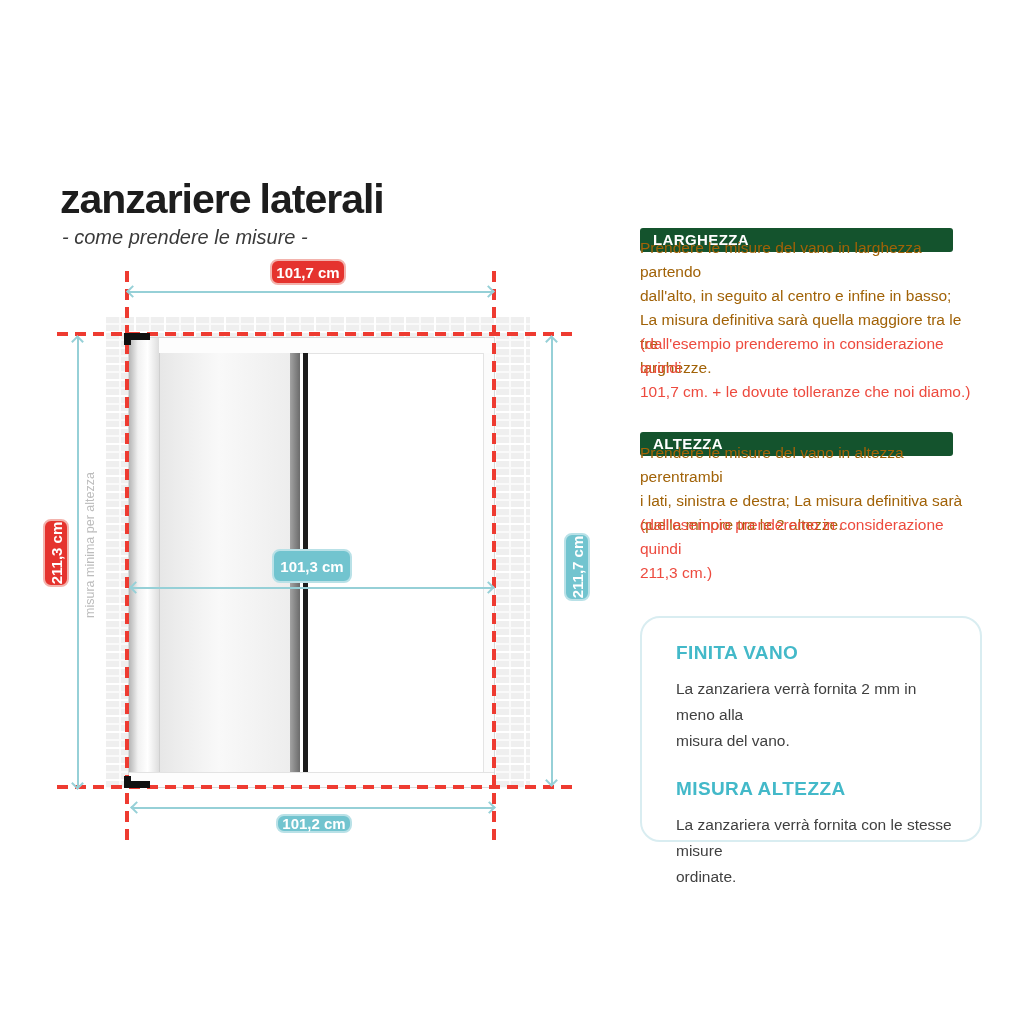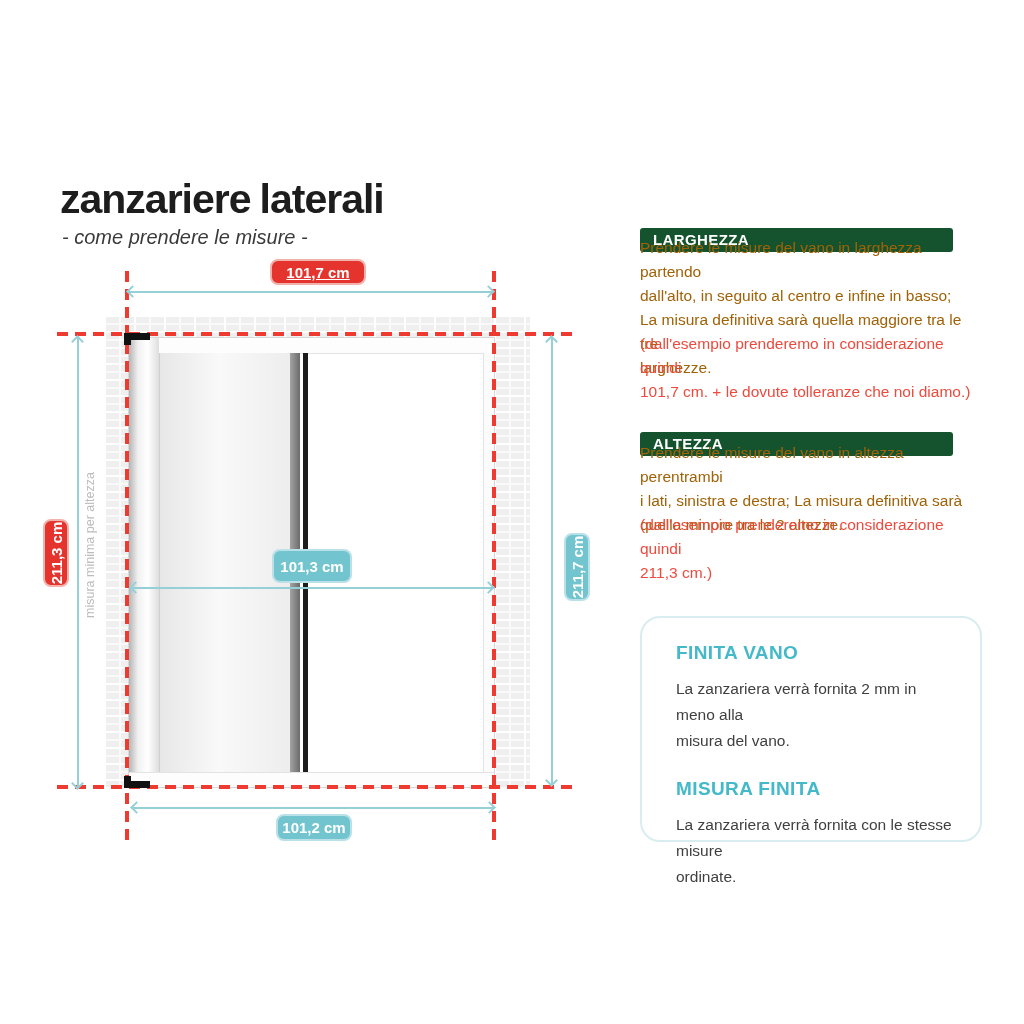--- a/index.html
+++ b/index.html
@@ -108,23 +108,23 @@
     </div>
   <div class="mline v" style="left:77px;top:338px;height:449px;">
       <span class="chev a"></span>
       <span class="chev b"></span>
     </div>
   <div class="mline v" style="left:551px;top:338px;height:446px;">
       <span class="chev a"></span>
       <span class="chev b"></span>
     </div>
 
-  <div class="badge red" style="left:270px;top:259px;width:96px;height:26px;text-decoration:underline;">101,7 cm</div>
+  <div class="badge red" style="left:270px;top:259px;width:76px;height:26px;">101,7 cm</div>
   <div class="badge teal" style="left:272px;top:549px;width:80px;height:34px;text-align:right;">101,3 cm</div>
-  <div class="badge teal" style="left:276px;top:814px;width:76px;height:27px;">101,2 cm</div>
+  <div class="badge teal" style="left:276px;top:814px;width:76px;height:19px;">101,2 cm</div>
   <div class="badge red vert" style="left:22px;top:540px;width:68px;height:26px;">211,3 cm</div>
   <div class="badge teal vert" style="left:543px;top:554px;width:68px;height:26px;">211,7 cm</div>
 
   <div class="caption vert" style="left:15px;top:538px;width:150px;">misura minima per altezza</div>
 
   <div class="sec-bar" style="top:200px;">LARGHEZZA</div>
   <div class="body-text" style="top:236px;">Prendere le misure del vano in larghezza partendo
 dall'alto, in seguito al centro e infine in basso;
 La misura definitiva sarà quella maggiore tra le tre
 larghezze.</div>
@@ -135,18 +135,18 @@
   <div class="body-text" style="top:441px;">Prendere le misure del vano in altezza perentrambi
 i lati, sinistra e destra; La misura definitiva sarà
 quella minore tra le 2 altezze.</div>
   <div class="note-text" style="top:513px;">(dall'esempio prenderemo in considerazione quindi
 211,3 cm.)</div>
 
   <div class="info-box">
     <h3>FINITA VANO</h3>
     <p>La zanzariera verrà fornita 2 mm in meno alla
 misura del vano.</p>
-    <h3>MISURA FINITA</h3>
+    <h3>MISURA ALTEZZA</h3>
     <p>La zanzariera verrà fornita con le stesse misure
 ordinate.</p>
   </div>
 
 </div>
 
 </body></html>

